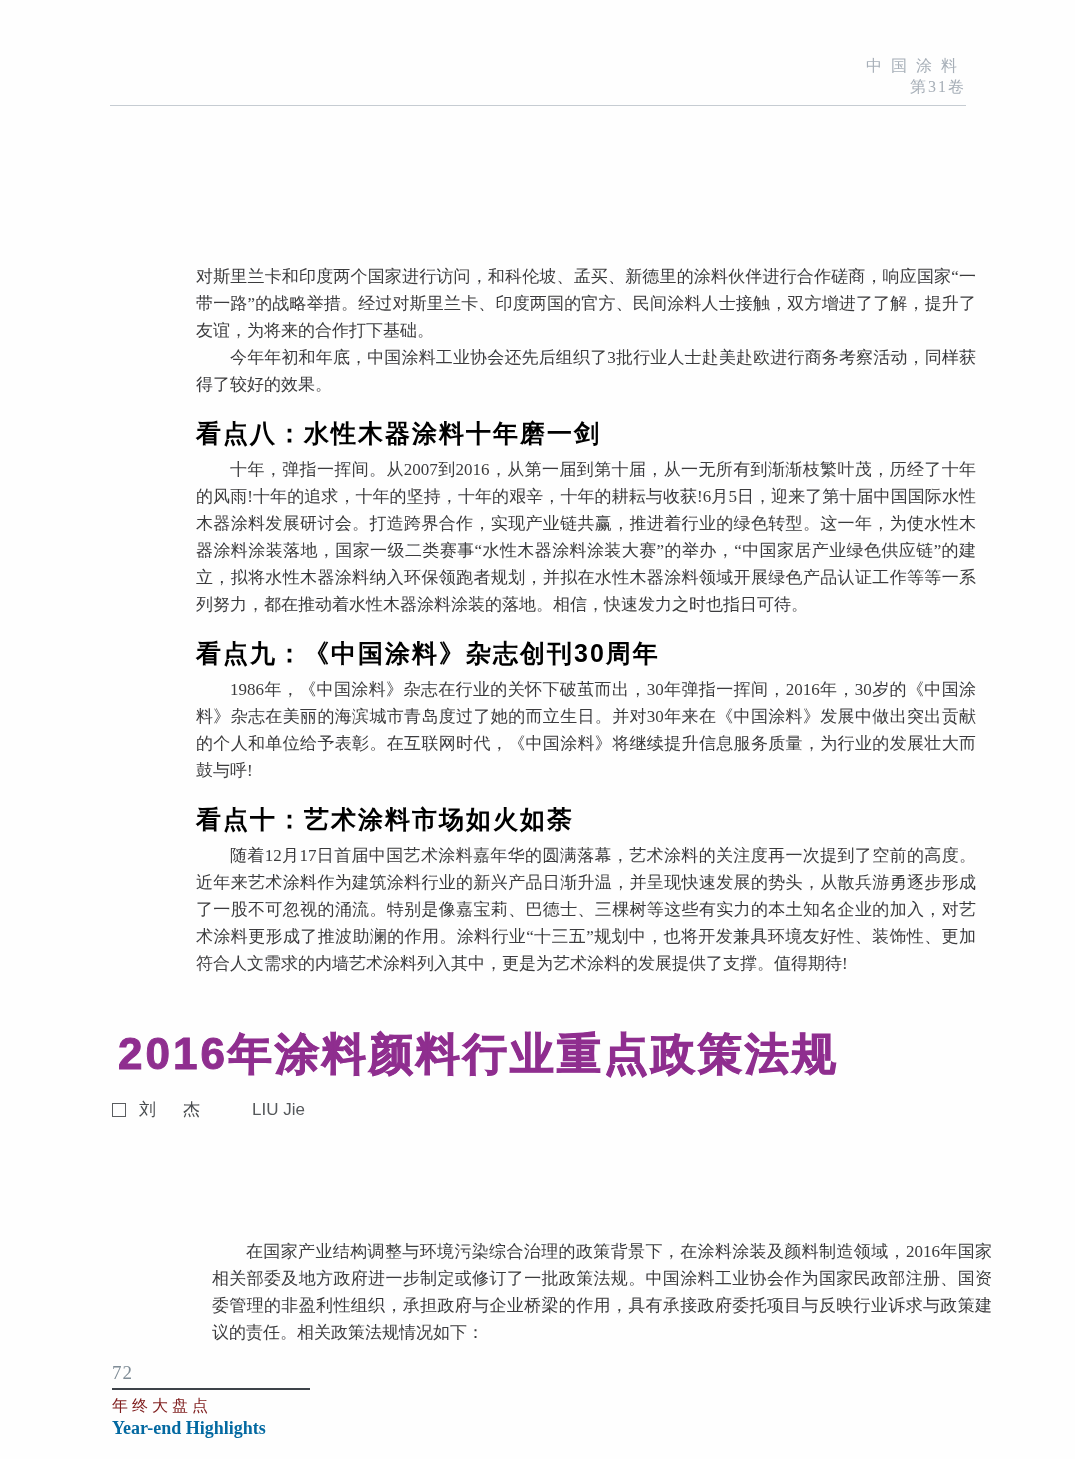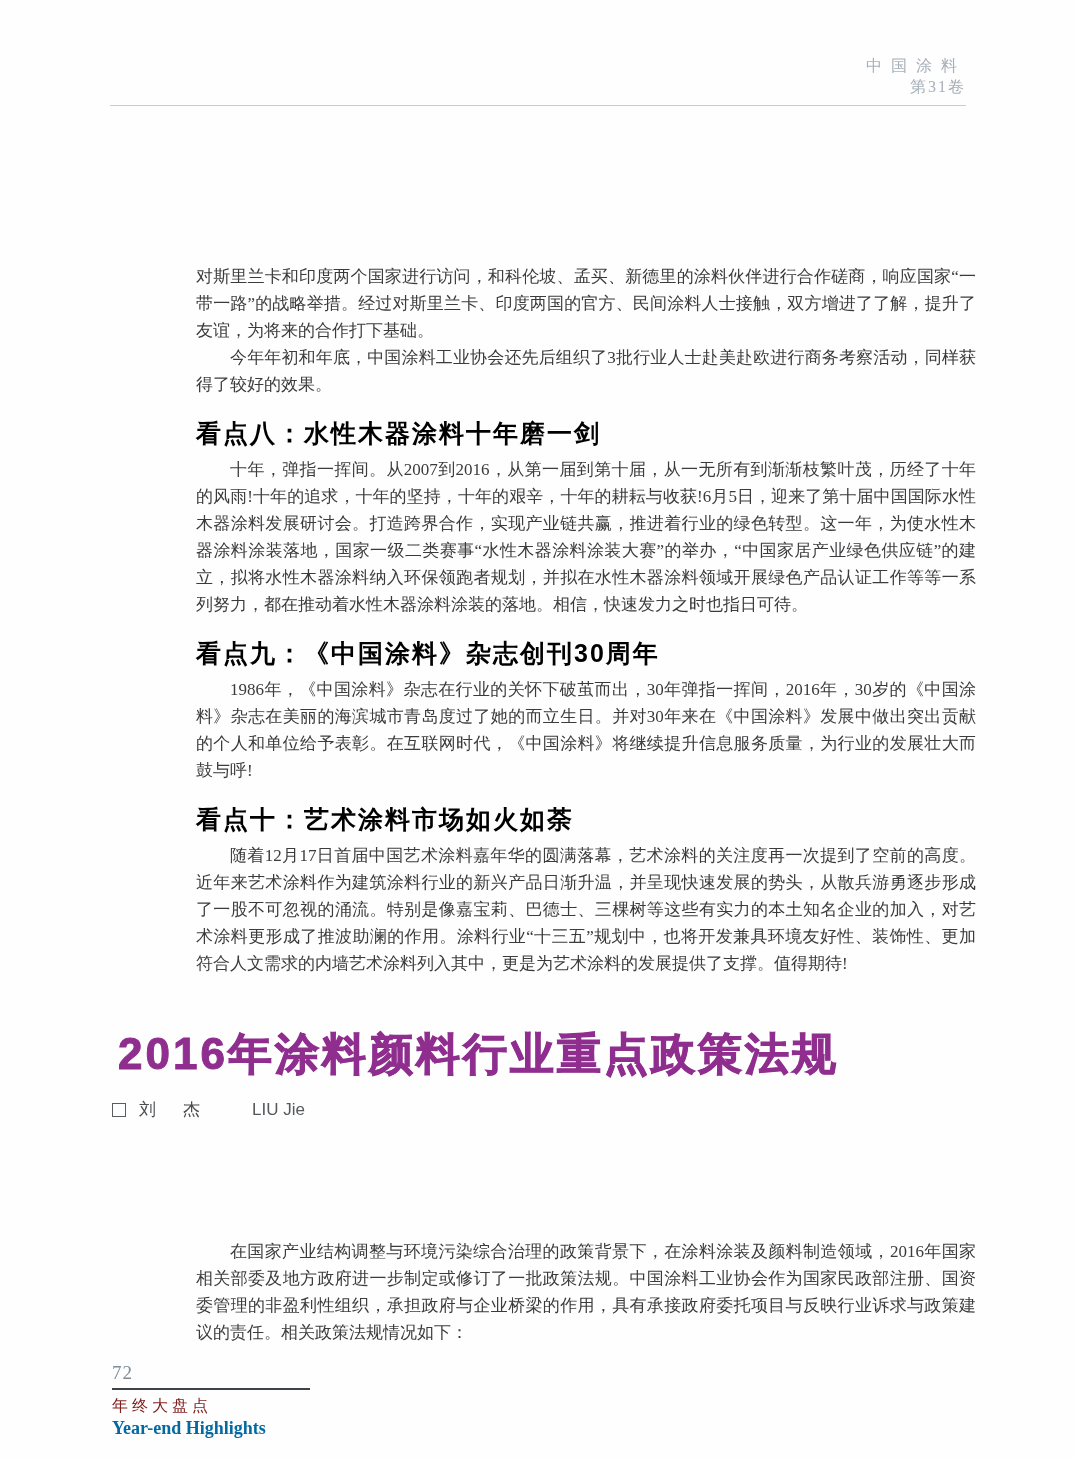--- a/index.html
+++ b/index.html
@@ -89,21 +89,21 @@
   .author-cn-2{margin-left:26px;}
   .author-en{
     margin-left:52px;
     font-family:"Liberation Sans", sans-serif;
     color:#55585b;
   }
 
   
   .intro{
     position:absolute;
-    left:196px;
+    left:212px;
     top:1238px;
     width:780px;
     color:#3b3b3d;
     font-size:17px;
     line-height:27px;
     text-align:justify;
   }
   .intro p{margin:0;text-indent:2em;}
 
   

